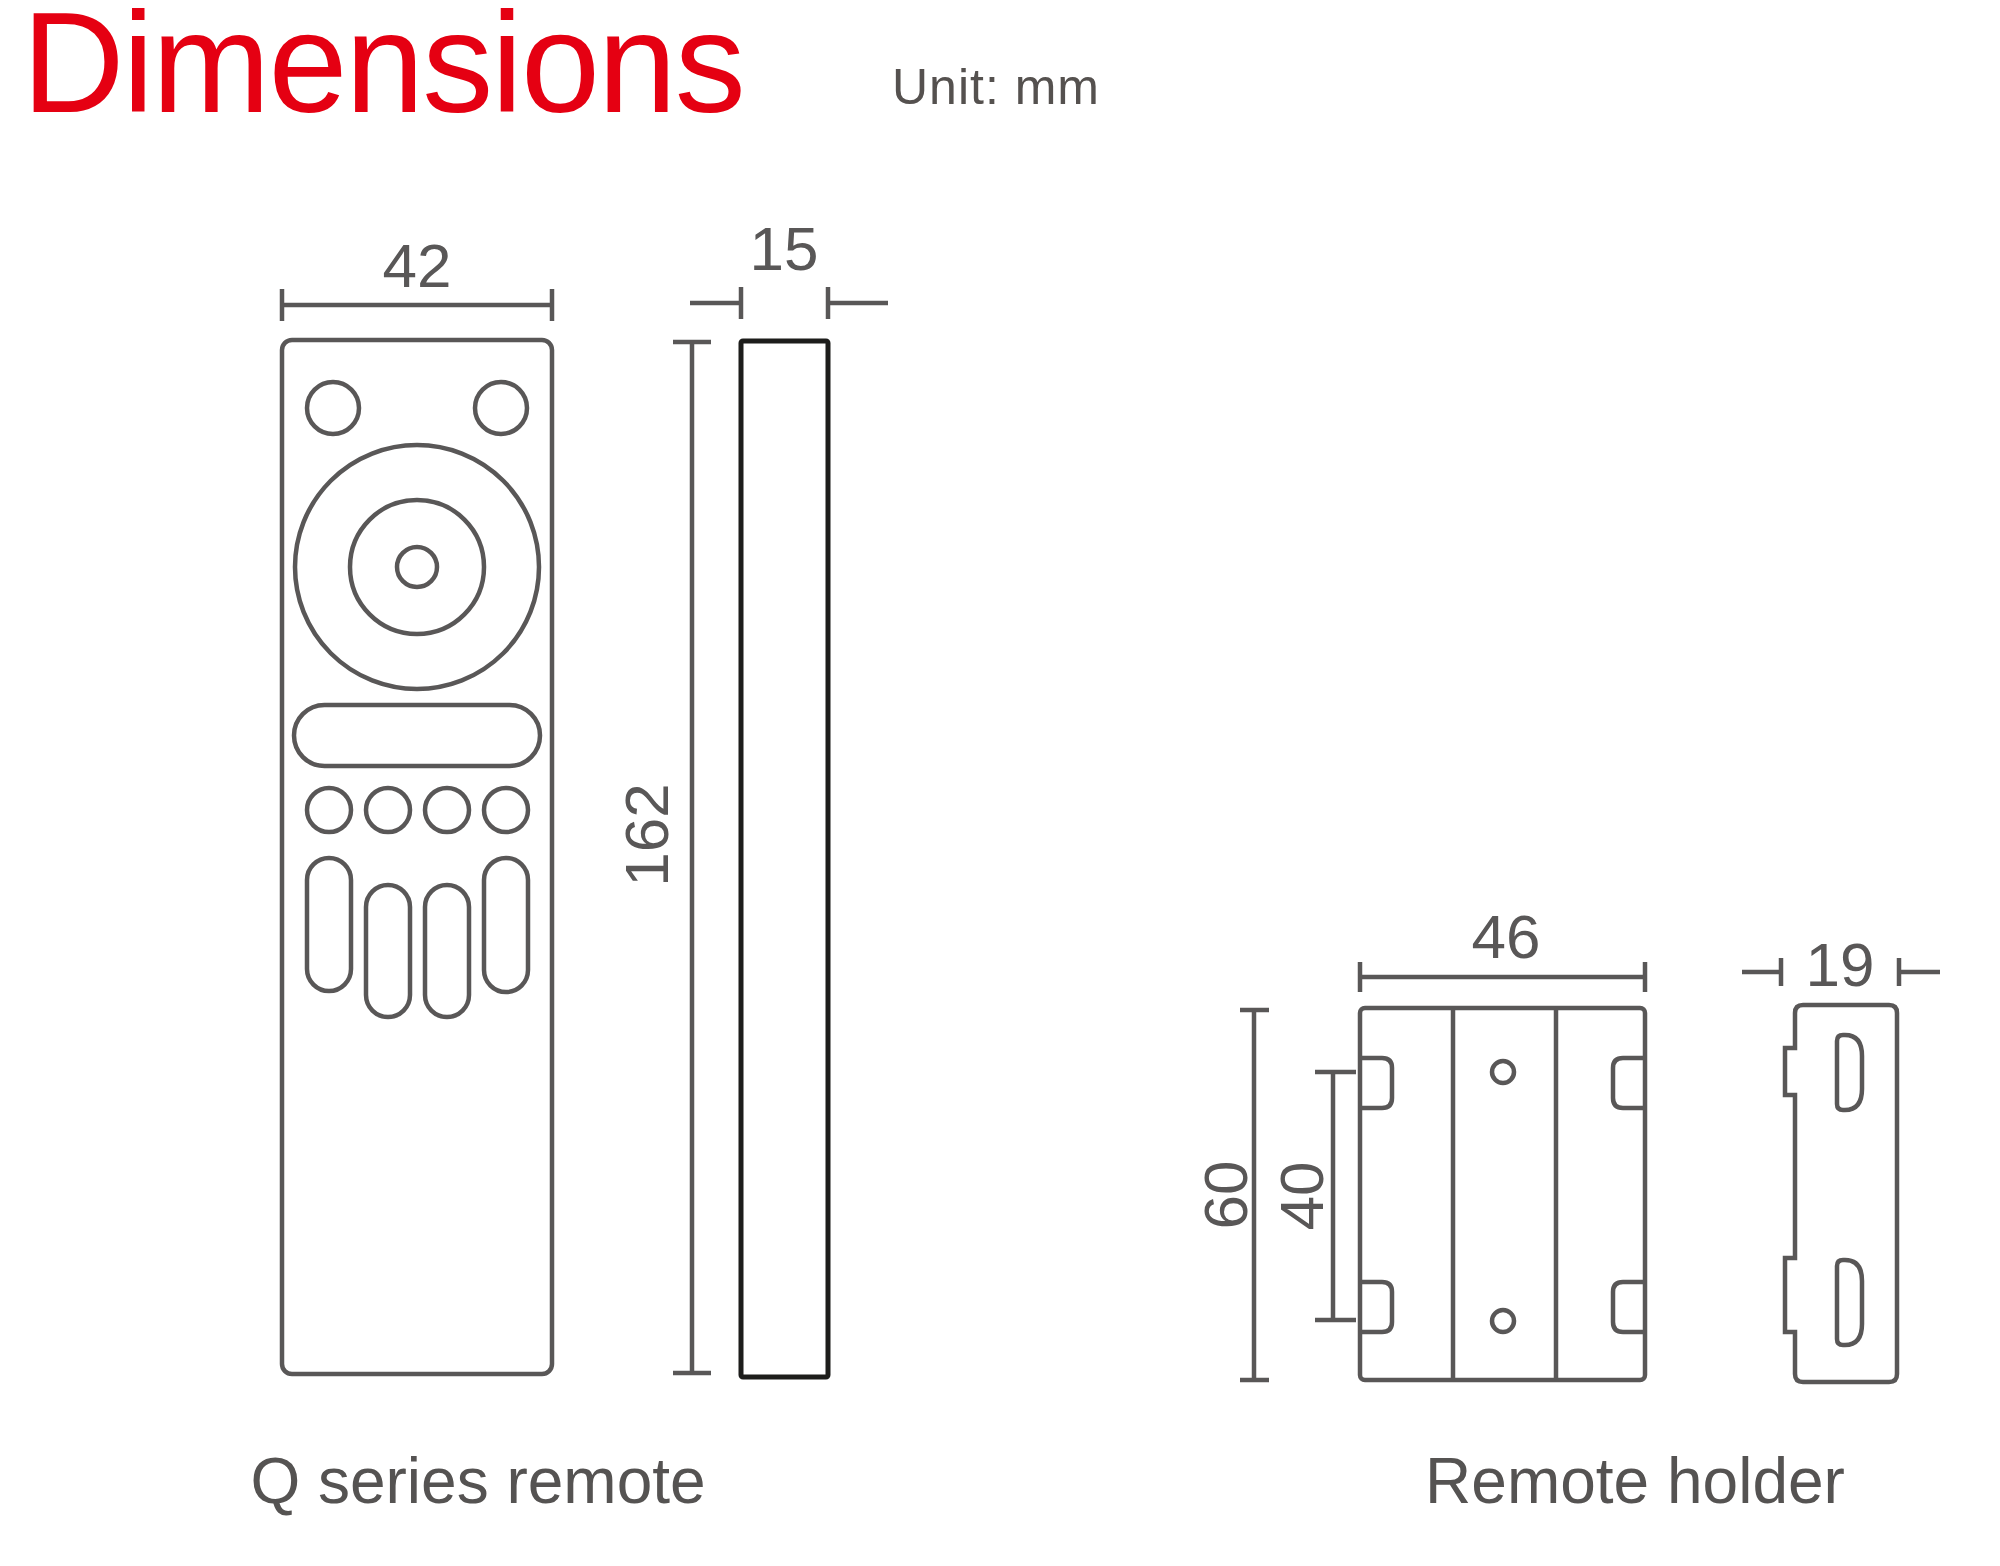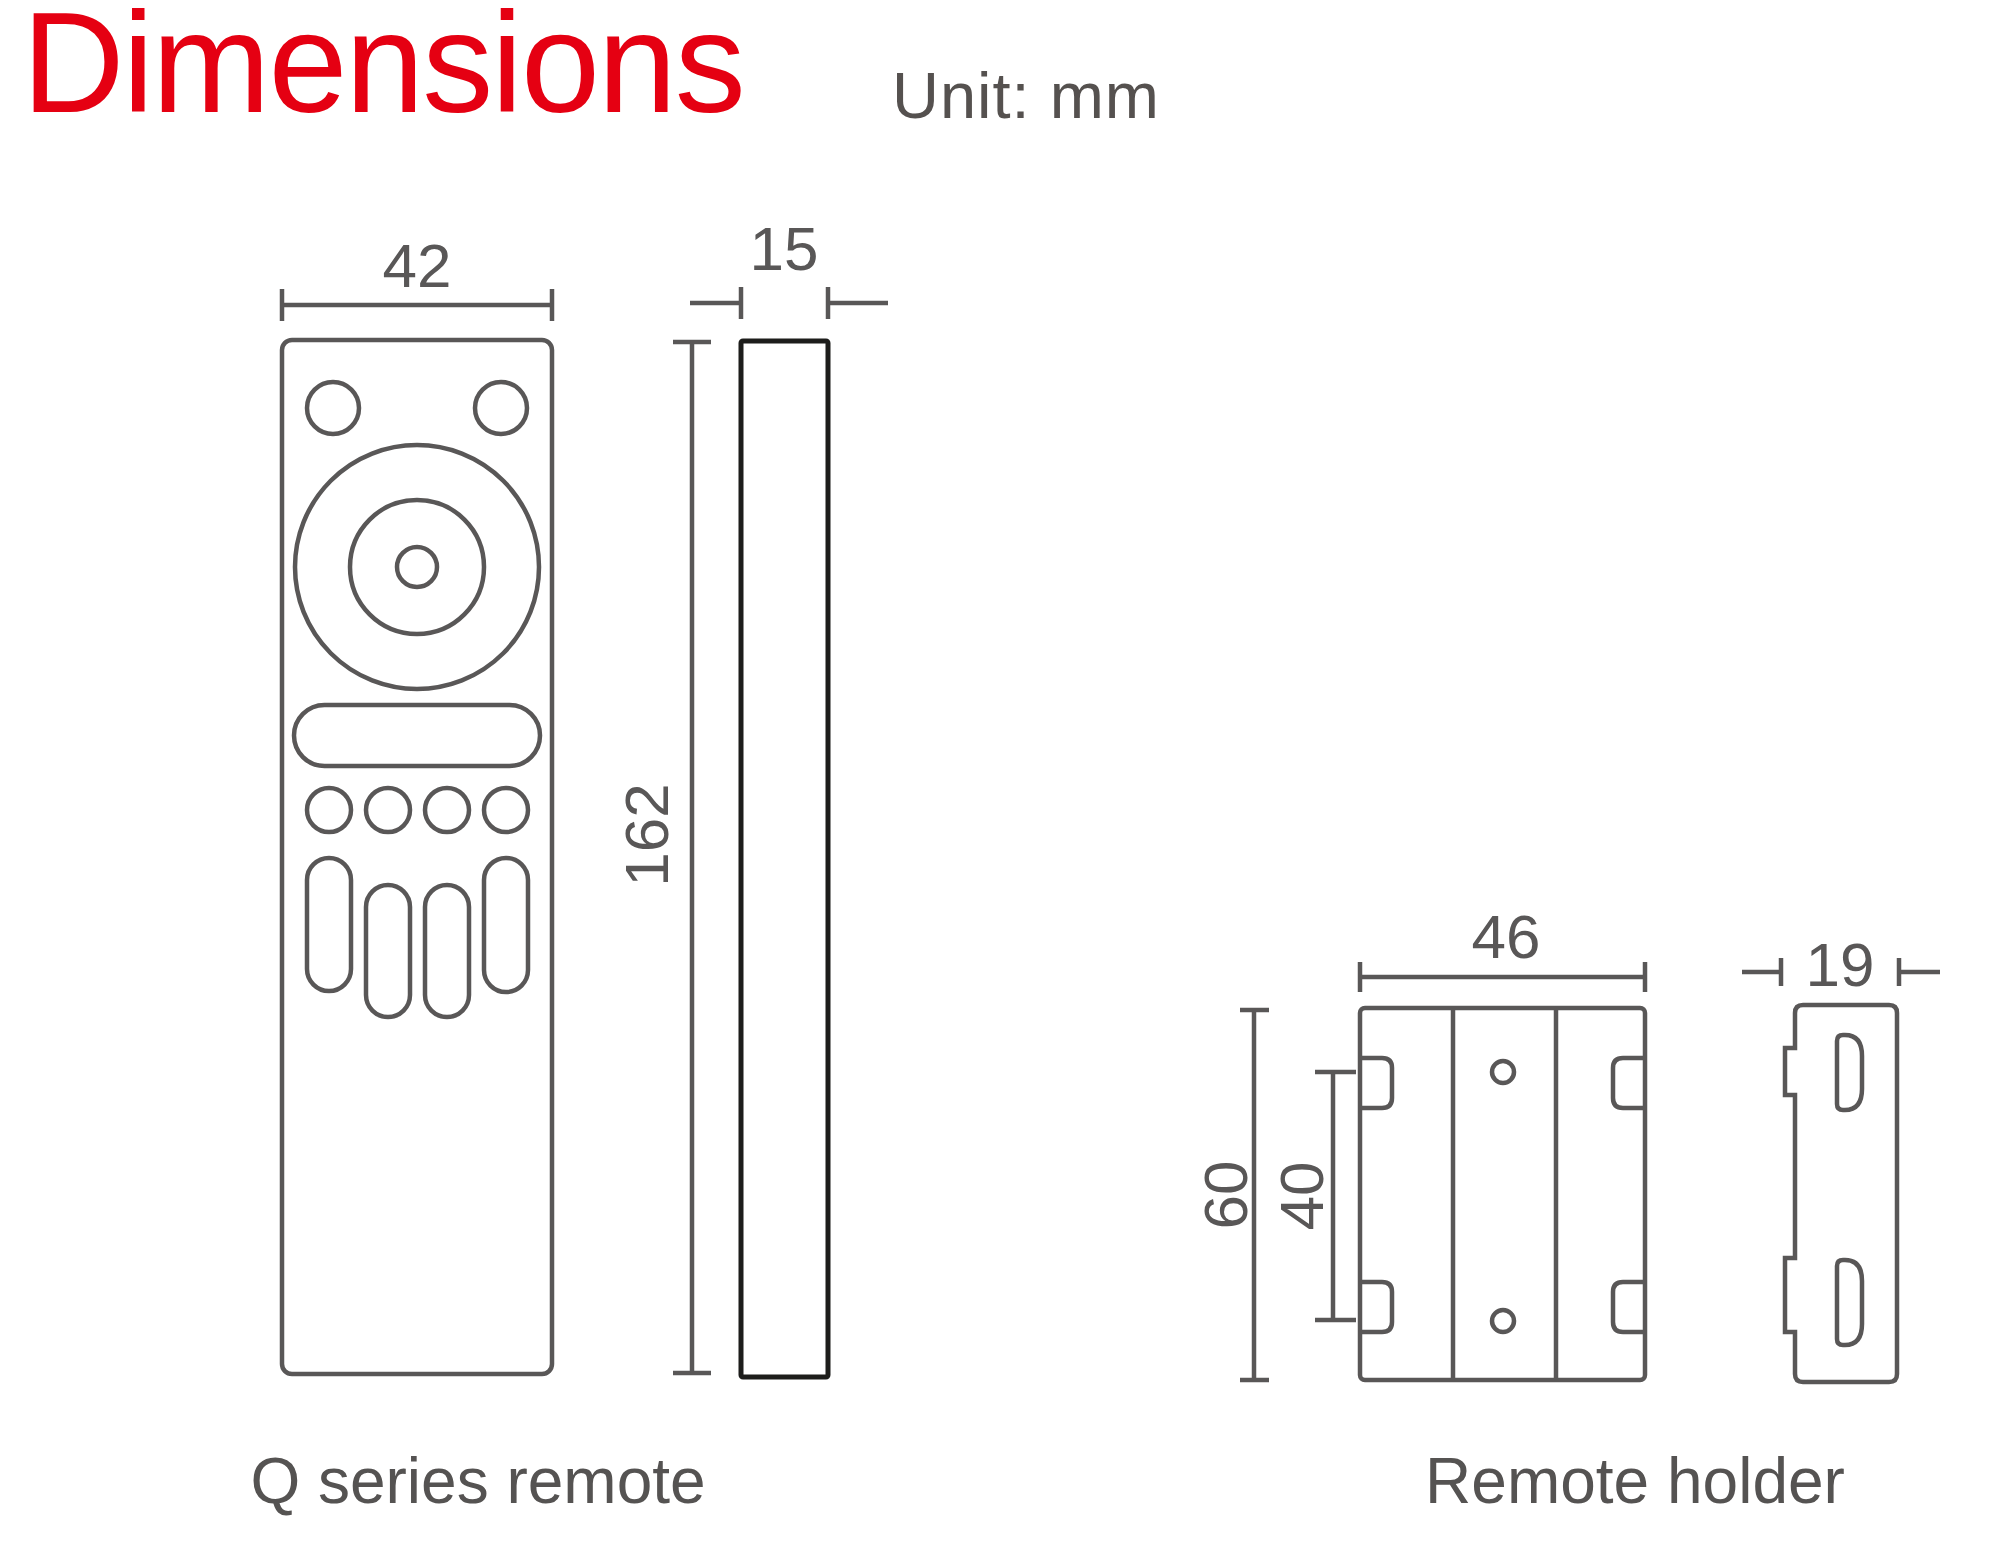--- a/index.html
+++ b/index.html
@@ -7,21 +7,21 @@
     width:2000px;height:1566px;background:#ffffff;position:relative;overflow:hidden;
     font-family:"Liberation Sans",sans-serif;
   }
   .title{
     position:absolute;left:22px;top:-8px;margin:0;
     font-size:142px;font-weight:300;letter-spacing:-2px;line-height:1;
     color:#e50012;
   }
   .unit{
     position:absolute;left:892px;top:58px;
-    font-size:65px;color:#55514f;letter-spacing:1px;
+    font-size:50px;color:#55514f;letter-spacing:1px;
   }
   svg{position:absolute;left:0;top:0}
   text{font-family:"Liberation Sans",sans-serif;fill:#595757}
   .dim-text{font-size:62px}
   .caption{font-size:64px;fill:#555352}
 </style>
 </head>
 <body>
 
 <h1 class="title">Dimensions</h1>

